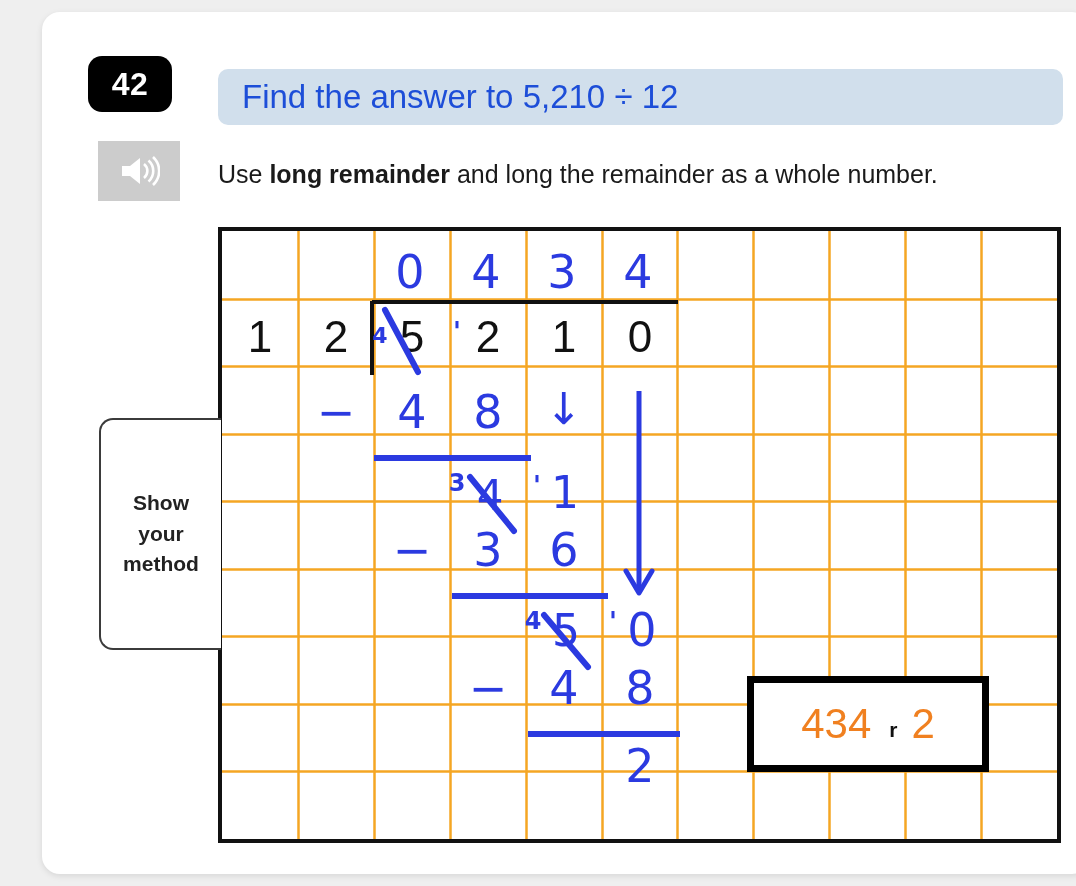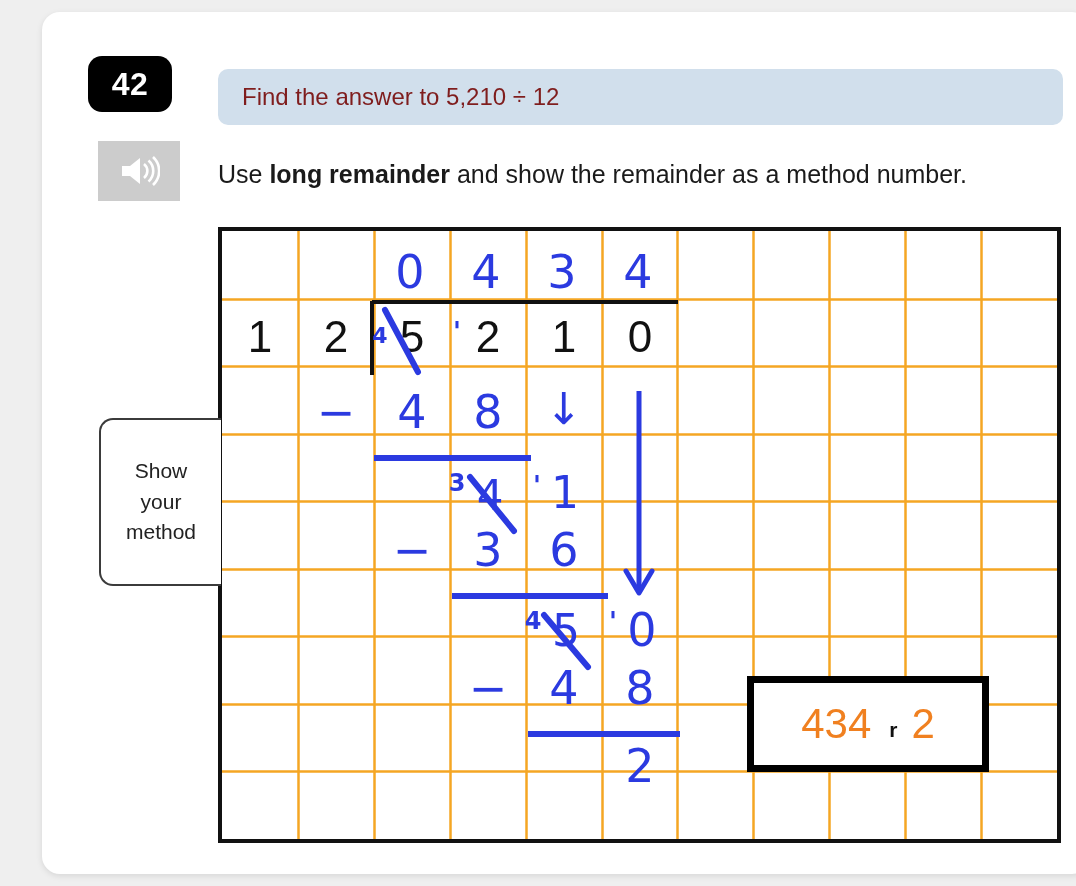--- a/index.html
+++ b/index.html
@@ -40,21 +40,21 @@
   .qbanner {
     position: absolute;
     left: 176px; top: 57px;
     width: 845px; height: 56px;
     background: #d1dfec;
     border-radius: 10px;
     display: flex; align-items: center;
   }
   .qbanner span {
     margin-left: 24px;
-    font-size: 24px; color: #7f1d1d;
+    font-size: 33px; color: #1d4ed8;
   }
   .speaker {
     position: absolute;
     left: 56px; top: 129px;
     width: 82px; height: 60px;
     background: #cccccc;
     display: flex; align-items: center; justify-content: center;
   }
   .instr {
     position: absolute;
@@ -62,28 +62,29 @@
     width: 860px;
     font-size: 25px; color: #1a1a1a;
     white-space: nowrap;
   }
   .instr b { font-weight: bold; }
 
   
   .methodtab {
     position: absolute;
     left: 57px; top: 406px;
-    width: 122px; height: 168px;
+    width: 122px; height: 232px;
     background: #ffffff;
     border: 2px solid #3b3b3b;
     border-right: none;
     border-radius: 14px 0 0 14px;
     display: flex; align-items: center; justify-content: center;
     box-sizing: border-box;
     z-index: 3;
+    font-weight: bold;
   }
   .methodtab span {
     font-size: 21px; color: #222; text-align: center; line-height: 1.45;
   }
 
   
   .gridwrap {
     position: absolute;
     left: 176px; top: 215px;
     width: 843px; height: 616px;
@@ -148,21 +149,21 @@
 
     <div class="speaker">
       <svg width="42" height="34" viewBox="0 0 42 34">
         <path d="M4 12 L12 12 L22 4 L22 30 L12 22 L4 22 Z" fill="#ffffff"></path>
         <path d="M26 10 A9 9 0 0 1 26 24" stroke="#ffffff" stroke-width="2.6" fill="none"></path>
         <path d="M30.5 6.5 A14 14 0 0 1 30.5 27.5" stroke="#ffffff" stroke-width="2.6" fill="none"></path>
         <path d="M35 3 A19 19 0 0 1 35 31" stroke="#ffffff" stroke-width="2.6" fill="none"></path>
       </svg>
     </div>
 
-    <div class="instr"><span>Use </span><b>long remainder</b><span> and show the remainder as a method number.</span></div>
+    <div class="instr"><span>Use </span><b>long remainder</b><span> and long the remainder as a whole number.</span></div>
 
     <div class="methodtab">
       <span id="methodlabel">Show<br>your<br>method</span>
     </div>
 
     <div class="gridwrap">
       <svg class="gridsvg" id="gridlines" width="835" height="608">
           <line x1="76.5" y1="0" x2="76.5" y2="608" stroke="#f5a623" stroke-width="2.5"></line>
           <line x1="152.5" y1="0" x2="152.5" y2="608" stroke="#f5a623" stroke-width="2.5"></line>
           <line x1="228.5" y1="0" x2="228.5" y2="608" stroke="#f5a623" stroke-width="2.5"></line>

